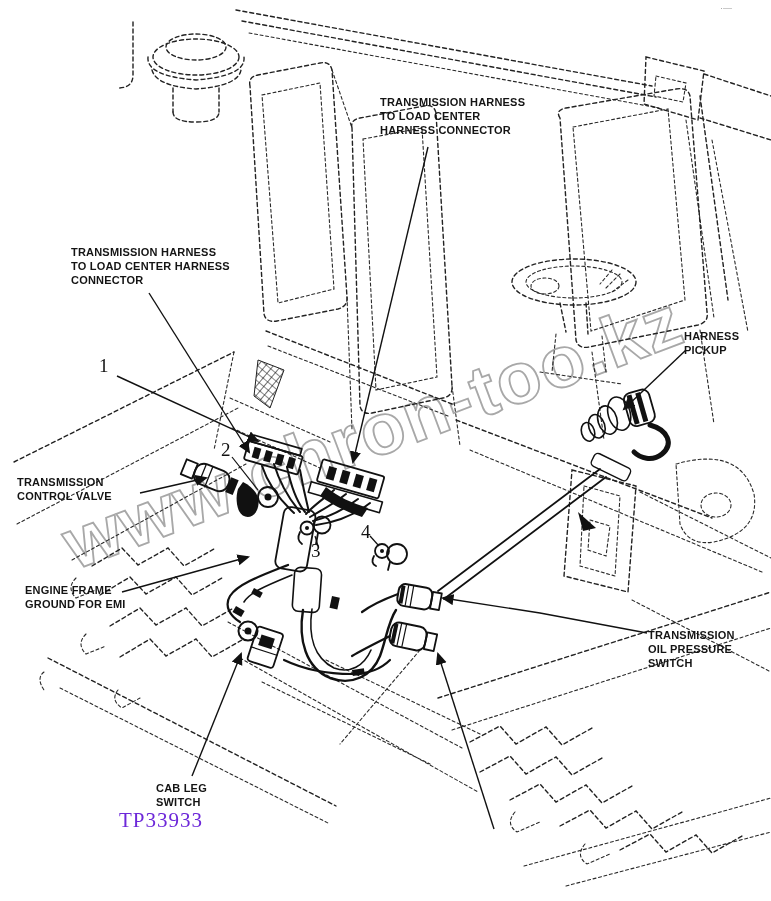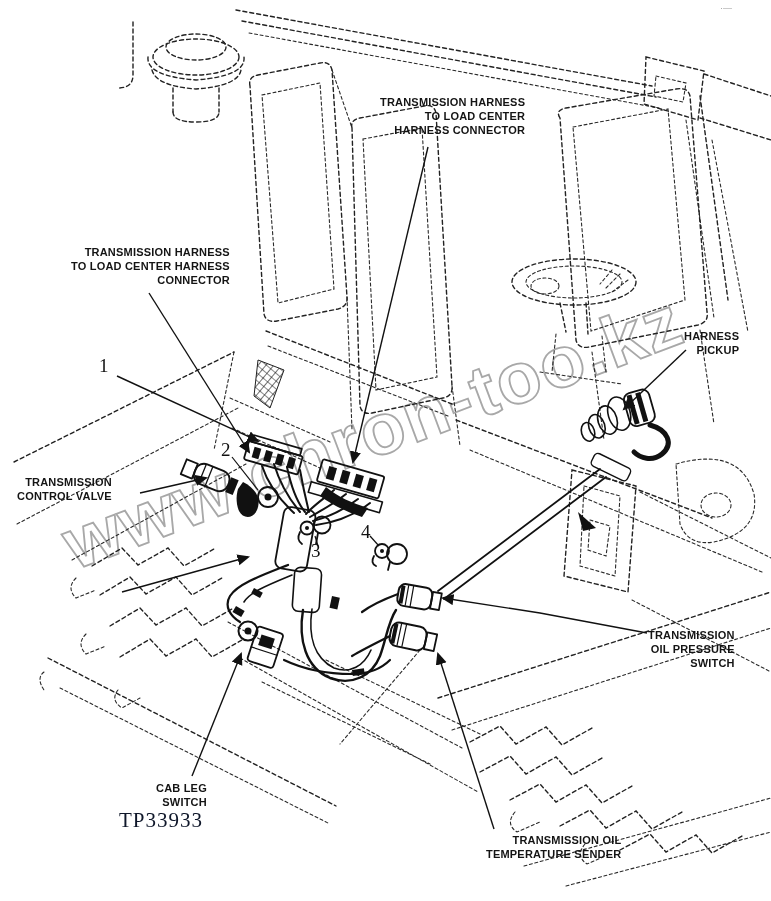--- a/index.html
+++ b/index.html
@@ -5,24 +5,24 @@
   html,body{margin:0;padding:0;background:#e9e9e9;}
   .stage{position:relative;width:771px;height:901px;background:#ffffff;overflow:hidden;
          font-family:"Liberation Sans",sans-serif;}
   svg{position:absolute;left:0;top:0;}
   .d{fill:none;stroke:#222;stroke-width:1.4;stroke-dasharray:4 3;stroke-linecap:round;}
   .d2{fill:none;stroke:#2a2a2a;stroke-width:1.1;stroke-dasharray:3 2.6;stroke-linecap:round;}
   .s{fill:none;stroke:#111;stroke-linecap:round;stroke-linejoin:round;}
   .lead{stroke:#111;stroke-width:1.4;fill:none;marker-end:url(#ah);}
   .tick{stroke:#111;stroke-width:1.2;fill:none;}
   .lbl{position:absolute;font-size:11px;font-weight:700;line-height:1.27;color:#141414;
-       letter-spacing:.2px;white-space:pre-line;text-align:right;}
+       letter-spacing:.2px;white-space:pre-line;}
   .num{position:absolute;font-family:"Liberation Serif",serif;font-size:19px;color:#111;}
   .caption{position:absolute;left:119px;top:808px;font-family:"Liberation Serif",serif;
-       font-size:21px;letter-spacing:1px;color:#0f172a;}
+       font-size:21px;letter-spacing:1px;color:#6d28d9;}
   .cornermark{position:absolute;left:720px;top:3px;font-size:9px;color:#9a9a9a;font-style:italic;}
 </style>
 </head>
 <body>
 
 <div class="stage">
 
 <svg width="771" height="901" viewBox="0 0 771 901">
   <defs>
     <marker id="ah" markerWidth="10" markerHeight="9" refX="7.5" refY="4" orient="auto">
@@ -264,27 +264,27 @@
   <div class="lbl" style="left:380px;top:96px">TRANSMISSION HARNESS
 TO LOAD CENTER
 HARNESS CONNECTOR</div>
   <div class="lbl" style="left:71px;top:246px">TRANSMISSION HARNESS
 TO LOAD CENTER HARNESS
 CONNECTOR</div>
   <div class="lbl" style="left:684px;top:330px">HARNESS
 PICKUP</div>
   <div class="lbl" style="left:17px;top:476px">TRANSMISSION
 CONTROL VALVE</div>
+  <div class="lbl" style="left:25px;top:584px">ENGINE FRAME
+GROUND FOR EMI</div>
   <div class="lbl" style="left:156px;top:782px">CAB LEG
 SWITCH</div>
   <div class="lbl" style="left:648px;top:629px">TRANSMISSION
 OIL PRESSURE
 SWITCH</div>
-  <div class="lbl" style="left:486px;top:834px">TRANSMISSION OIL
-TEMPERATURE SENDER</div>
 
   <div class="num" style="left:99px;top:355px">1</div>
   <div class="num" style="left:221px;top:439px">2</div>
   <div class="num" style="left:311px;top:540px">3</div>
   <div class="num" style="left:361px;top:521px">4</div>
 
   <div class="caption">TP33933</div>
   <div class="cornermark">·—</div>
 </div>
 

